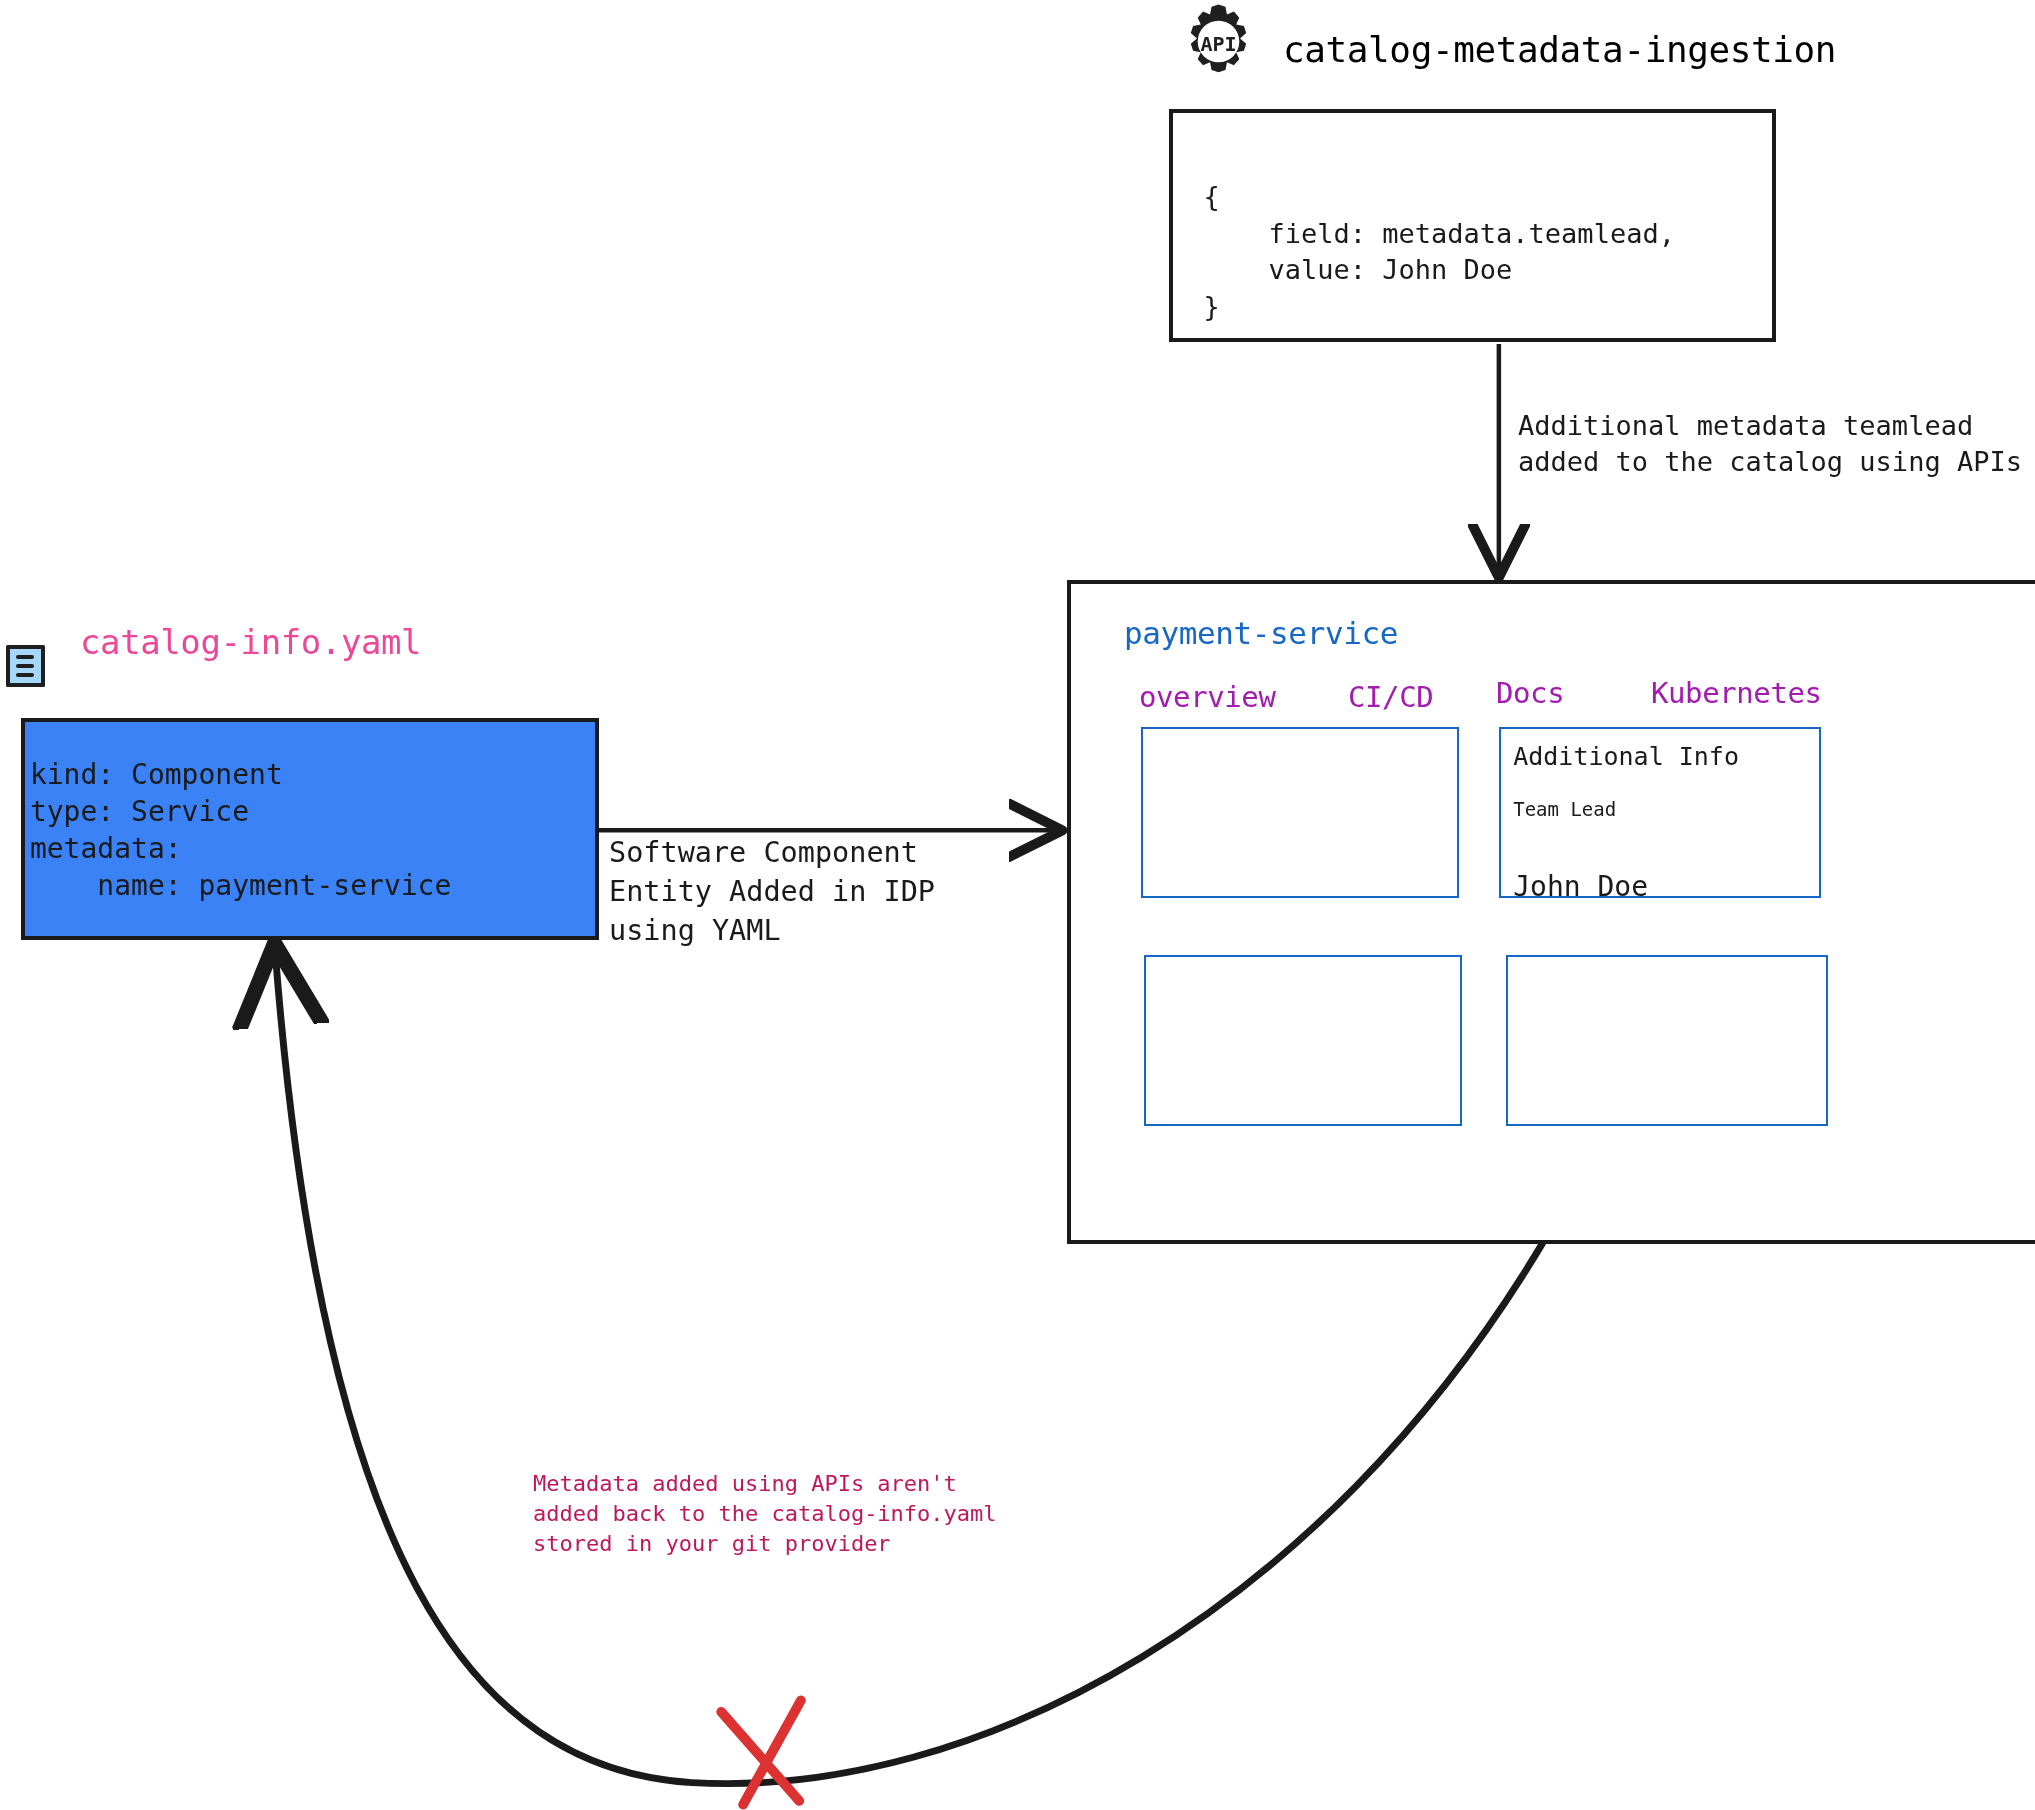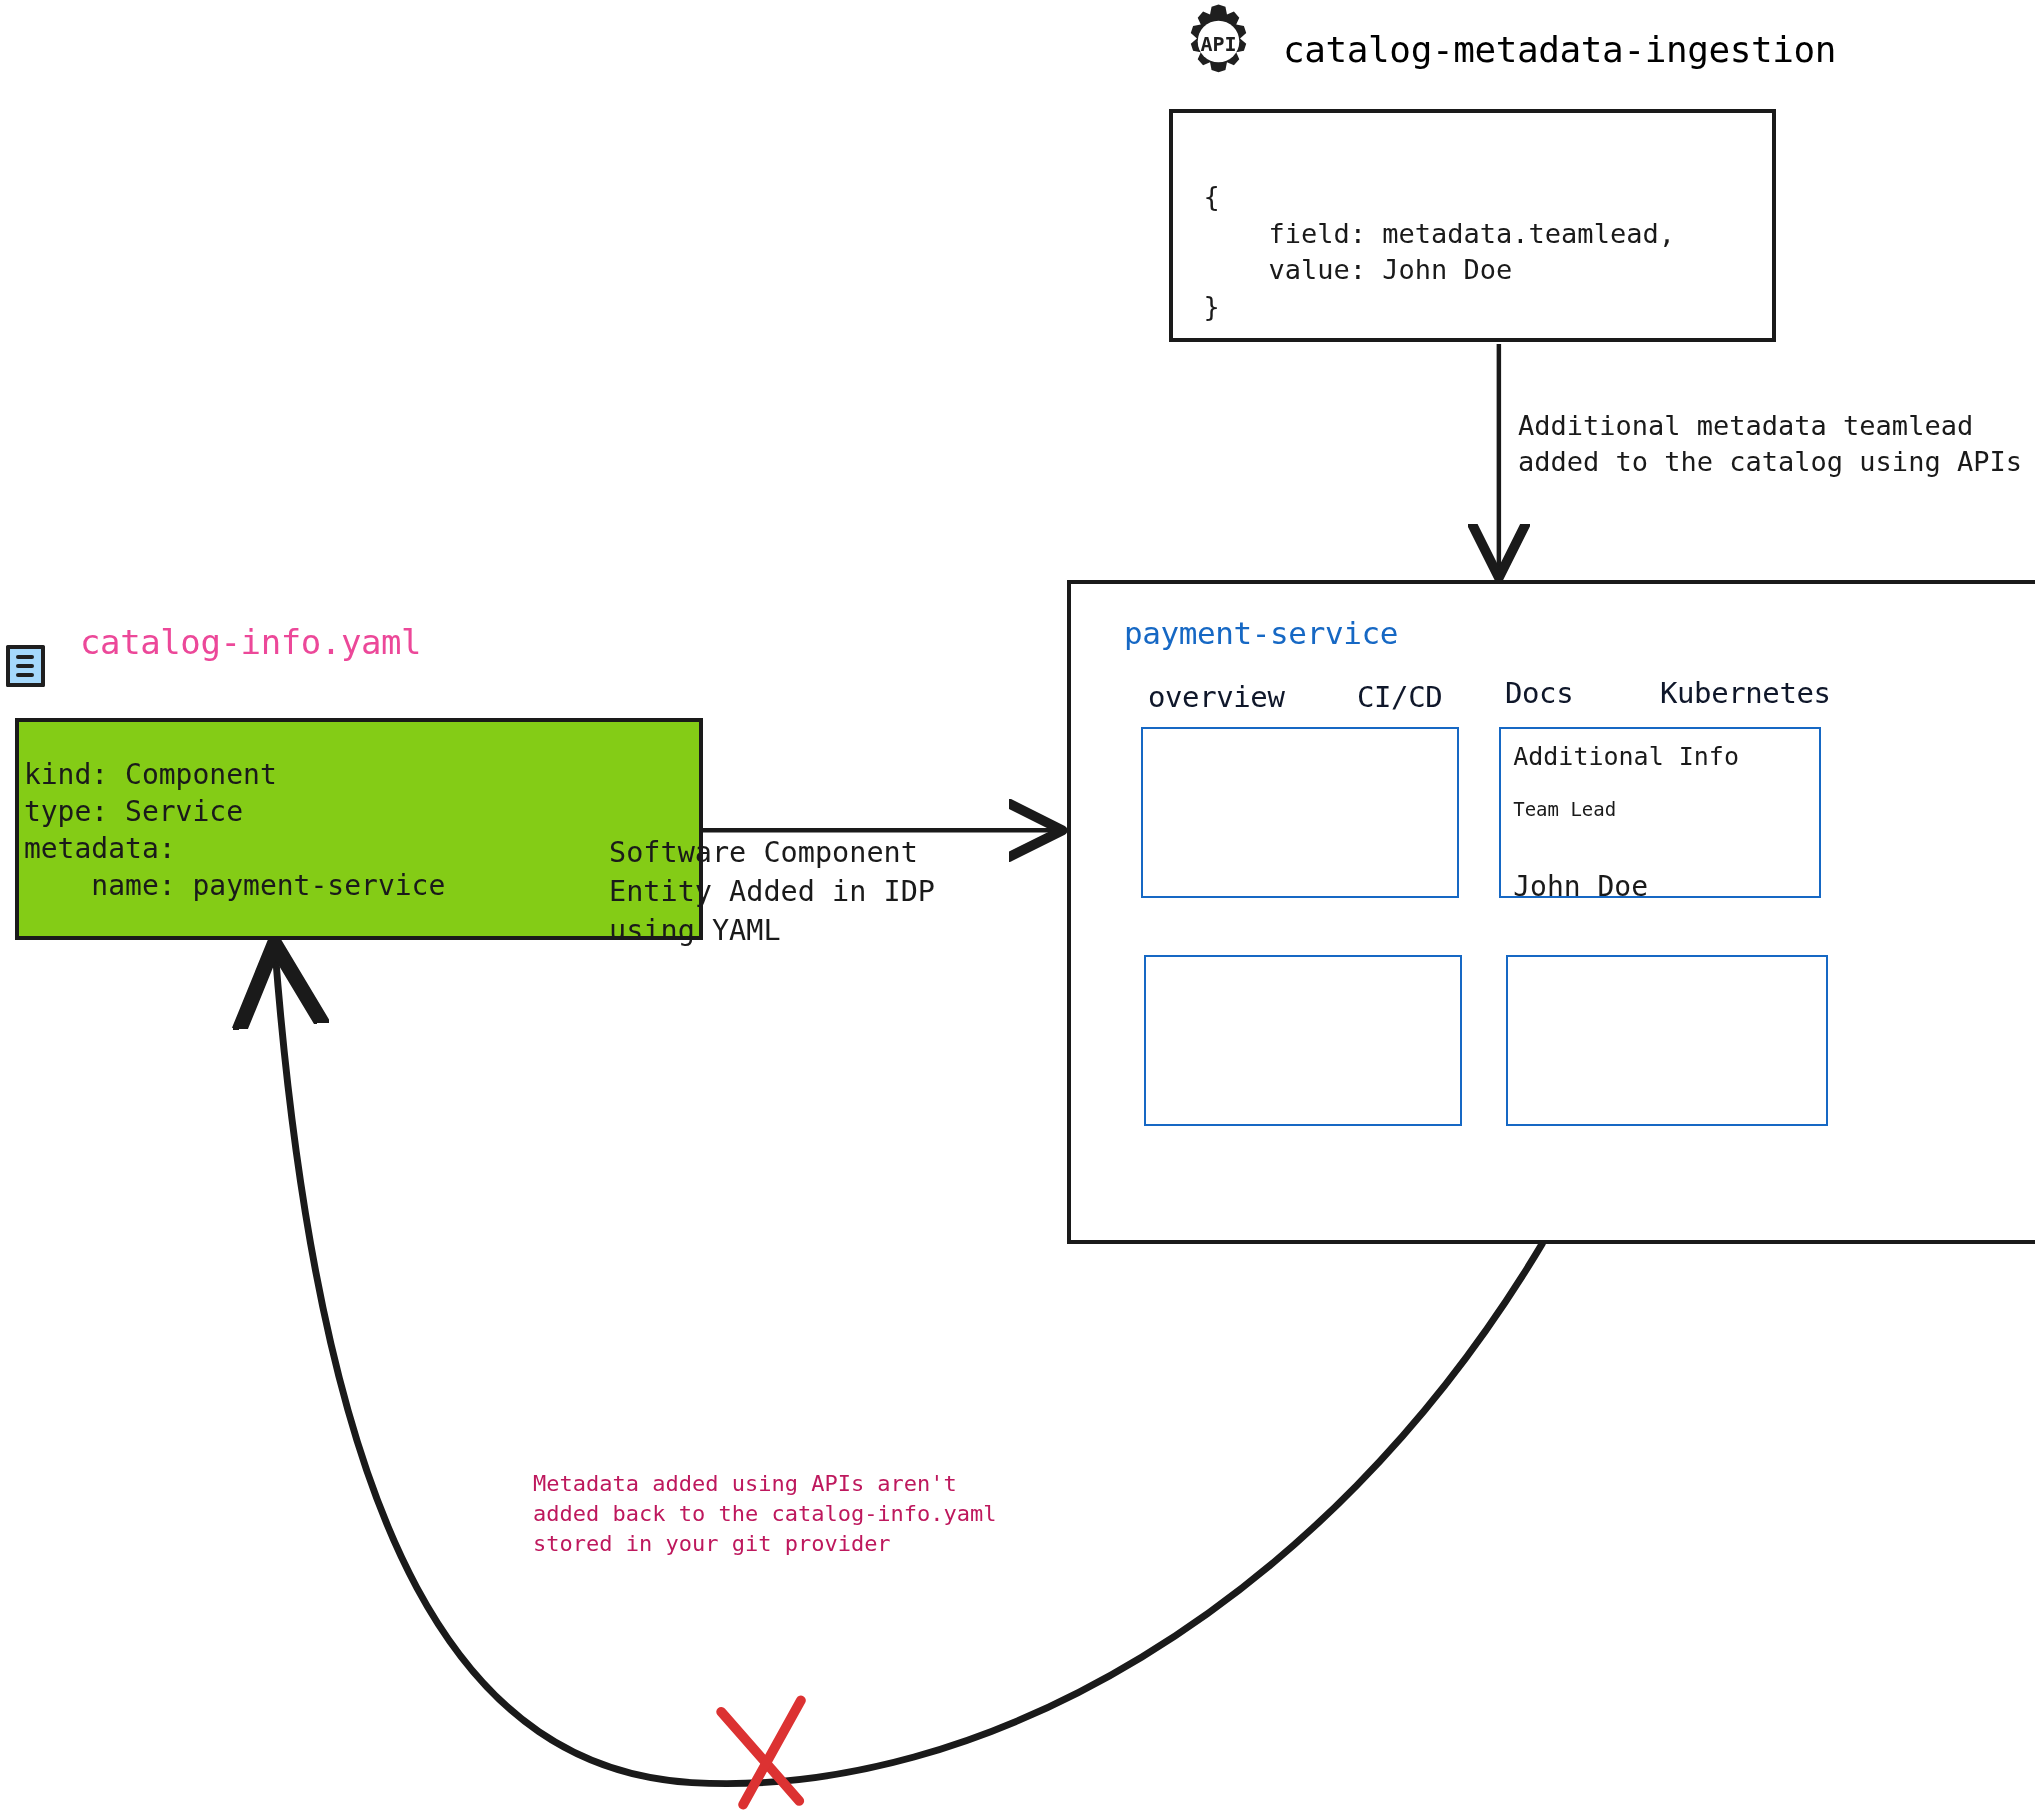--- a/index.html
+++ b/index.html
@@ -95,25 +95,24 @@
     top: 31px;
     font-size: 31px;
     color: #1668c4;
     letter-spacing: -0.4px;
     white-space: nowrap;
     font-family: "DejaVu Sans Mono", monospace;
   }
   .ps-tab {
     position: absolute;
     font-size: 29px;
-    color: #0f172a;
+    color: #a21caf;
     white-space: nowrap;
     letter-spacing: -0.4px;
     font-family: "DejaVu Sans Mono", monospace;
-    margin-left: 9px;
   }
   #tab-overview  { left: 68px;  top: 96px; }
   #tab-cicd      { left: 277px;  top: 96px; }
   #tab-docs      { left: 425px; top: 92px; }
   #tab-kubernetes{ left: 580px; top: 92px; }
 
   .ps-card {
     position: absolute;
     border: 2.8px solid #1668c4;
     box-sizing: border-box;
@@ -180,27 +179,27 @@
   #yaml-title {
     left: 80px;
     top: 622px;
     font-size: 34px;
     color: #ec4899;
     letter-spacing: -0.4px;
     white-space: nowrap;
     font-family: "DejaVu Sans Mono", monospace;
   }
   #yaml-box {
-    left: 15px;
+    left: 21px;
     top: 718px;
-    width: 688px;
+    width: 578px;
     height: 222px;
     border: 4.1px solid #1a1a1a;
     box-sizing: border-box;
-    background: #84cc16;
+    background: #3b82f6;
   }
   #yaml-code {
     position: absolute;
     left: 4.9px;
     top: 7.3px;
     font-size: 28px;
     line-height: 1.32;
     color: #1a1a1a;
     white-space: pre;
     font-family: "DejaVu Sans Mono", monospace;

